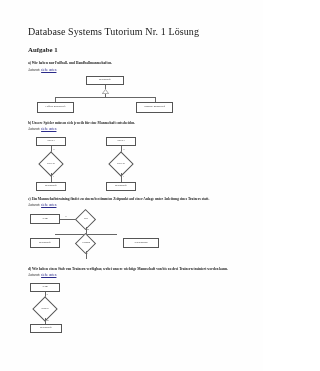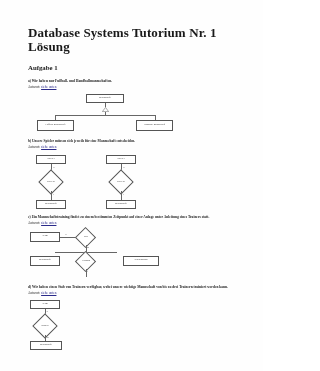--- a/index.html
+++ b/index.html
@@ -23,22 +23,22 @@
     background: #fefefe;
   }
   .doc {
     position: absolute;
     left: 28px;
     top: 26px;
     width: 206px;
   }
 
   .doc-title {
-    font-size: 13px;
-    font-weight: bold;
+    font-size: 10px;
+    font-weight: normal;
     letter-spacing: 0.1px;
     margin: 0 0 9px 0;
     line-height: 1.1;
   }
   .section-title {
     font-size: 6.8px;
     font-weight: bold;
     margin: 0 0 8px 0;
     line-height: 1.1;
   }

